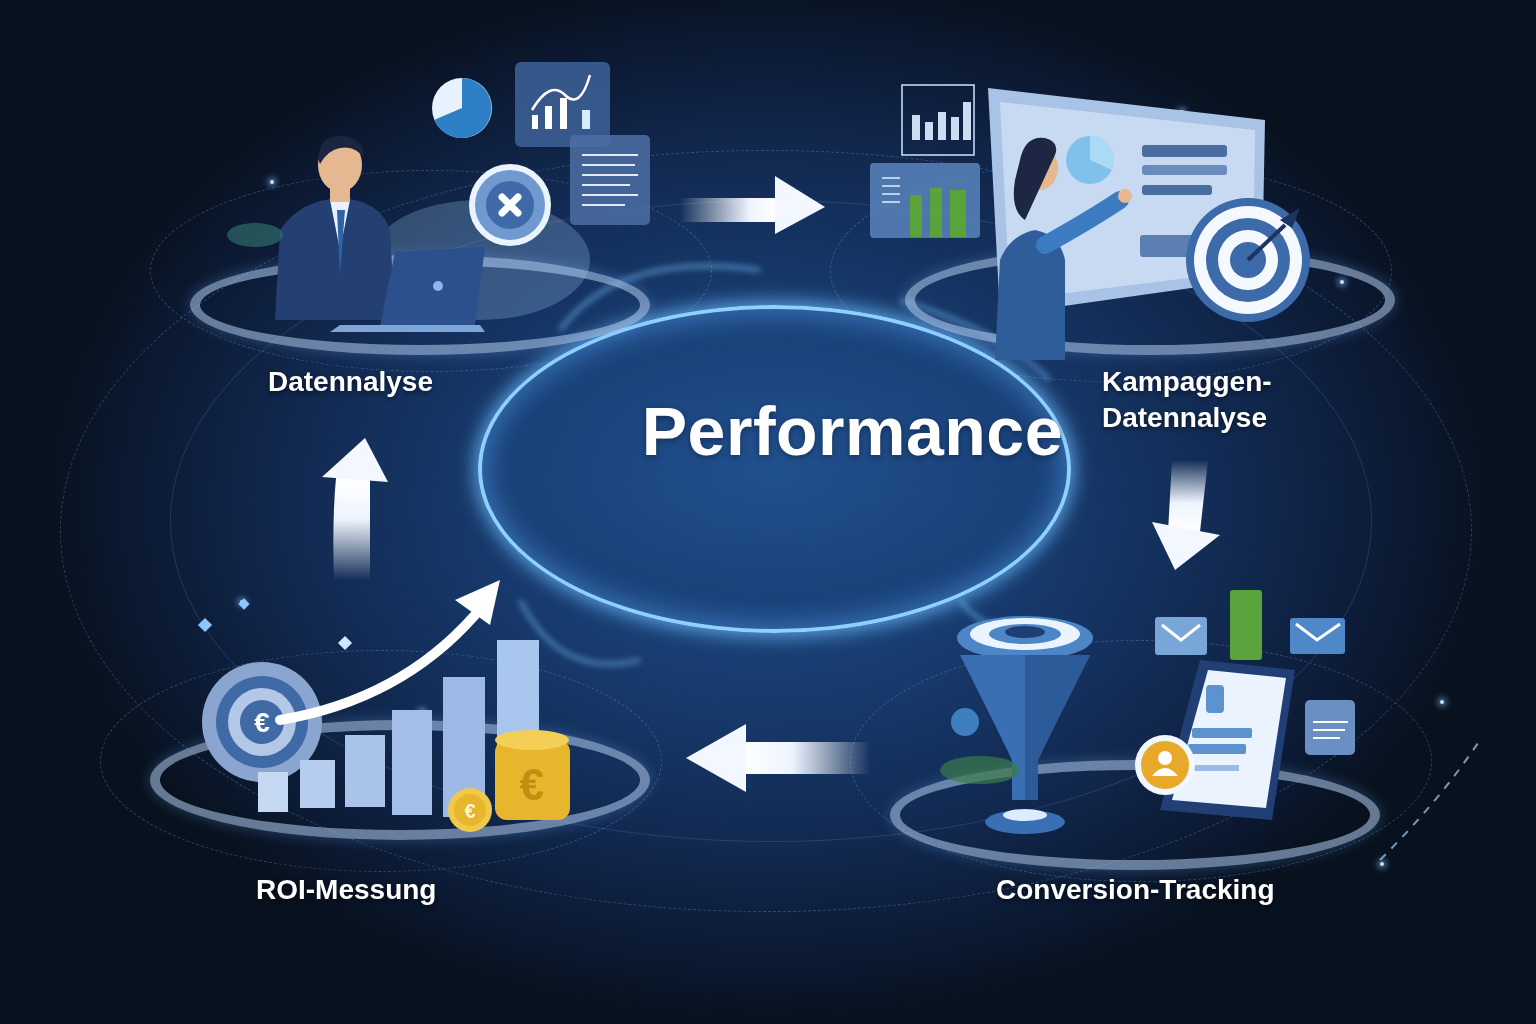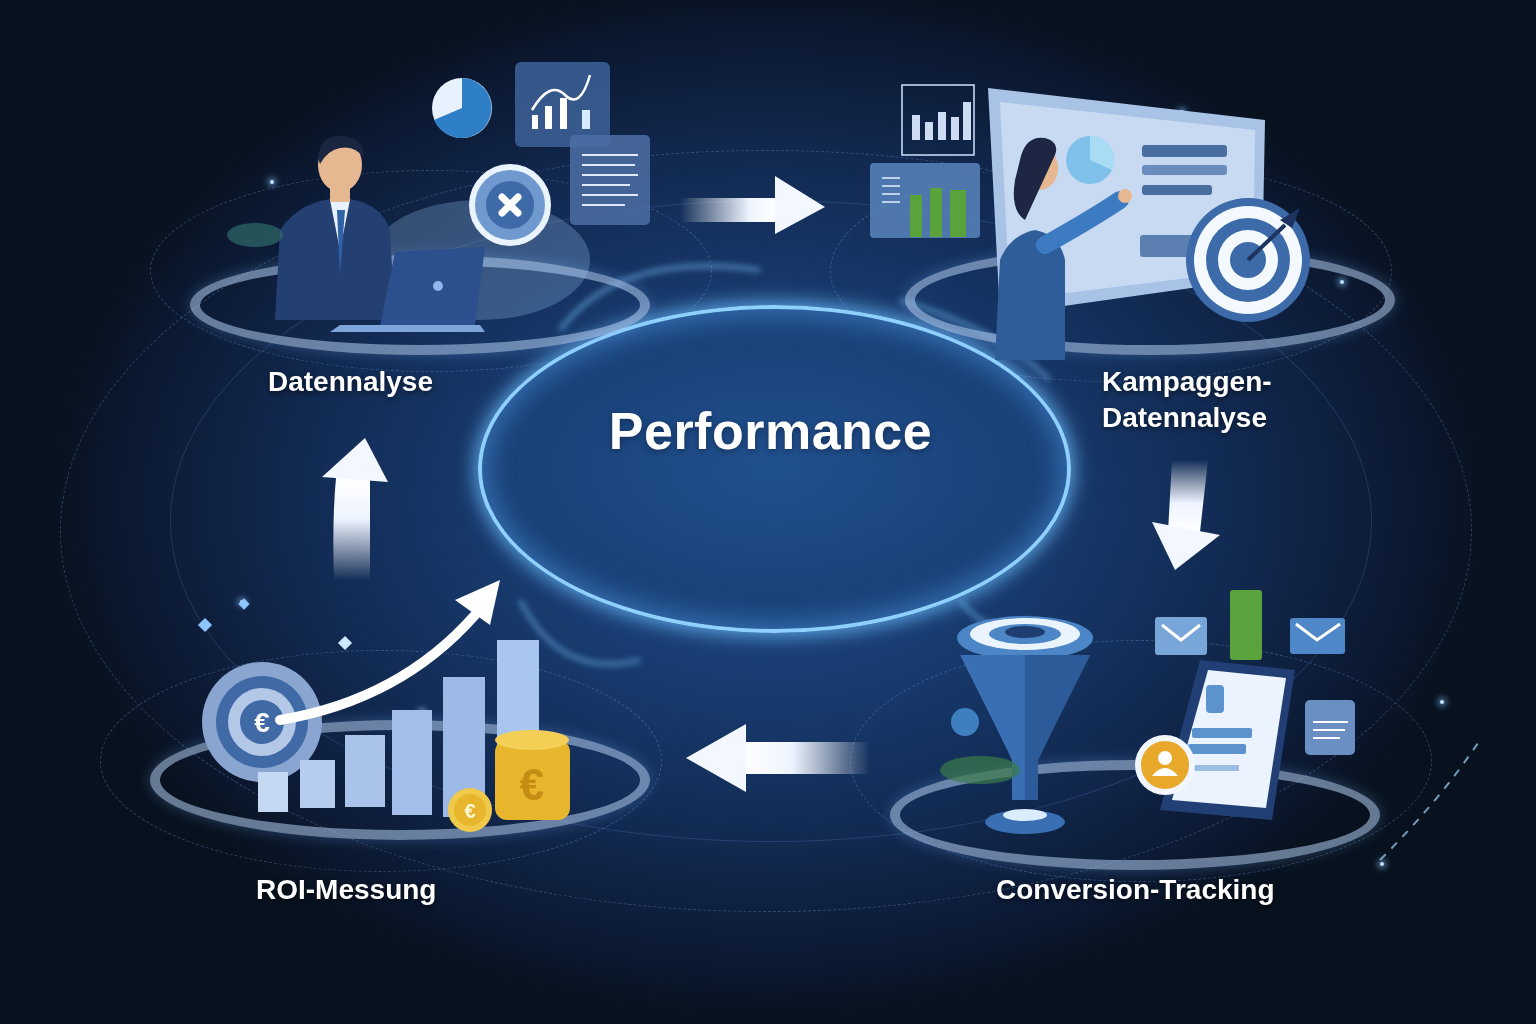--- a/index.html
+++ b/index.html
@@ -8,22 +8,22 @@
     background:
       radial-gradient(ellipse 720px 520px at 768px 500px, #1f4a86 0%, #183c70 35%, #122a52 65%, #0b1830 90%, #08121f 100%);
     font-family:"Liberation Sans","DejaVu Sans",sans-serif;}
   .orbit{position:absolute;border-radius:50%;border:1px dashed rgba(140,190,255,0.28);}
   .orbit.solid{border-style:solid;border-color:rgba(120,180,255,0.18);}
   .spark{position:absolute;width:4px;height:4px;border-radius:50%;background:#bfe1ff;box-shadow:0 0 6px 2px rgba(140,200,255,.7);}
   .center-ring{position:absolute;left:478px;top:305px;width:585px;height:320px;border-radius:50%;
     border:4px solid #8fd0ff;
     box-shadow:0 0 18px 4px rgba(110,190,255,.75), inset 0 0 26px 6px rgba(90,170,255,.45);
     background:radial-gradient(ellipse at center,#21508f 0%,#1b457e 45%,#173b6e 100%);}
-  .center-title{position:absolute;left:478px;top:395px;width:585px;text-align:center;color:#fff;
-    font-weight:700;font-size:52px;line-height:72px;letter-spacing:0.5px;text-shadow:0 2px 6px rgba(0,0,0,.35);}
+  .center-title{position:absolute;left:478px;top:395px;width:585px;text-align:right;color:#fff;
+    font-weight:700;font-size:68px;line-height:72px;letter-spacing:0.5px;text-shadow:0 2px 6px rgba(0,0,0,.35);}
   .label{position:absolute;color:#fff;font-weight:700;font-size:28px;line-height:36px;
     text-shadow:0 2px 5px rgba(0,0,0,.55);white-space:nowrap;}
   .disc{position:absolute;border-radius:50%;border:10px solid rgba(180,205,240,.55);box-shadow:0 0 14px rgba(120,180,255,.3);}
   .illus{position:absolute;}
   svg{display:block;}
 </style>
 </head>
 <body>
 
 <div class="stage">

